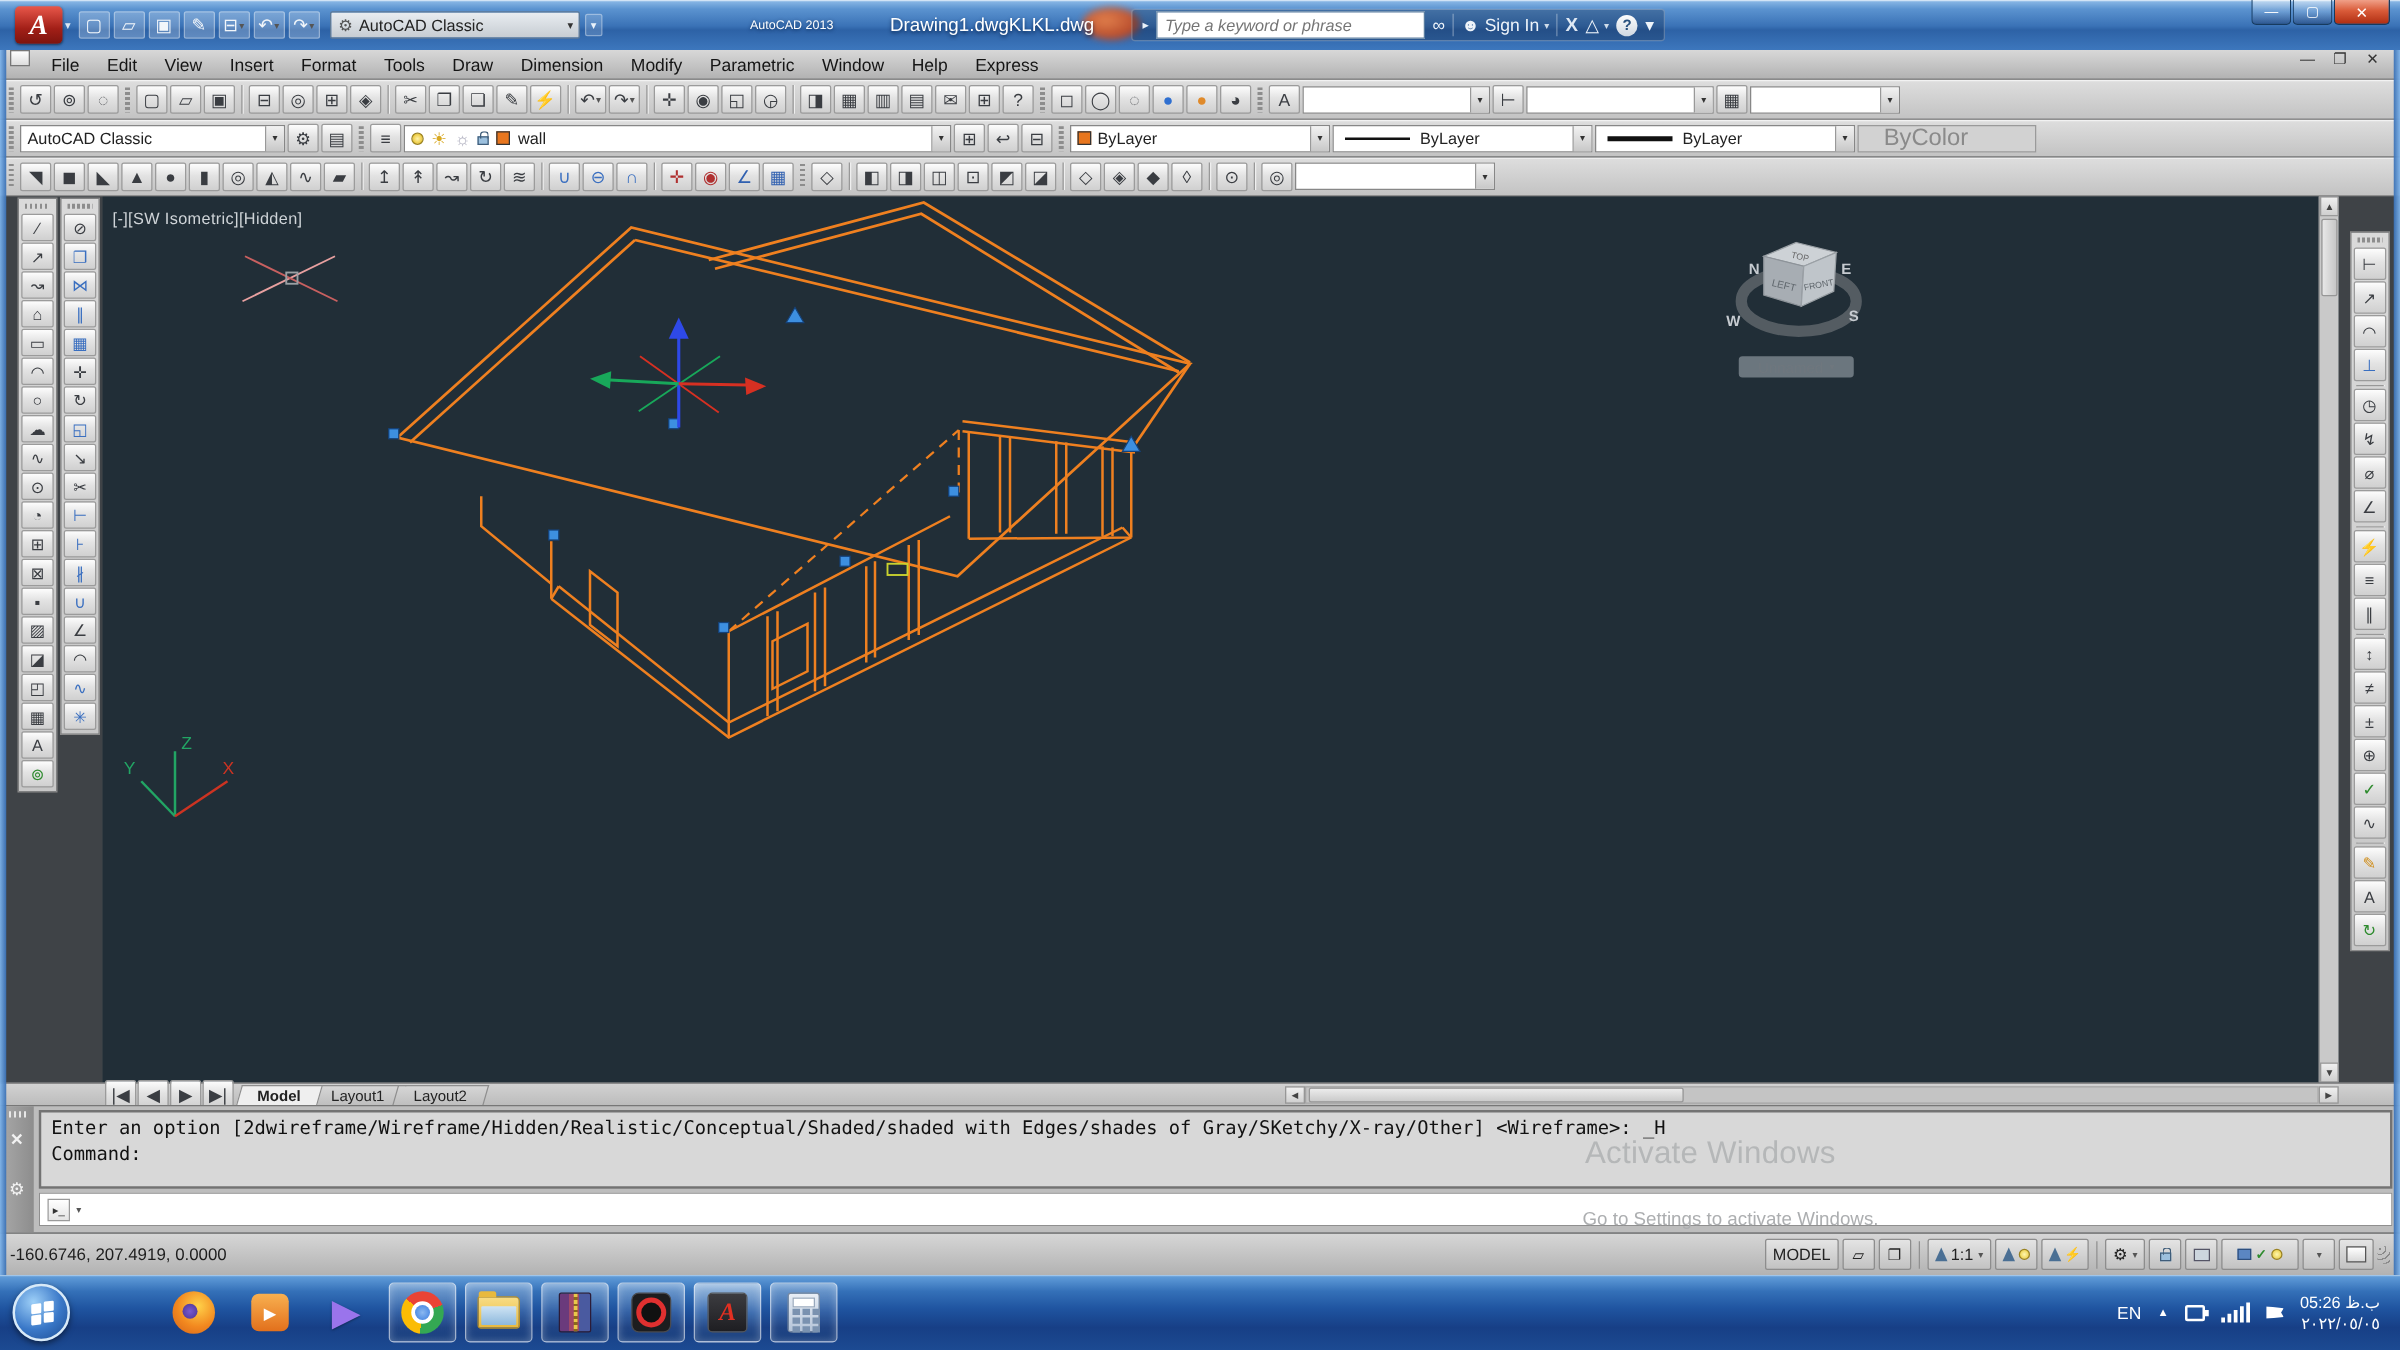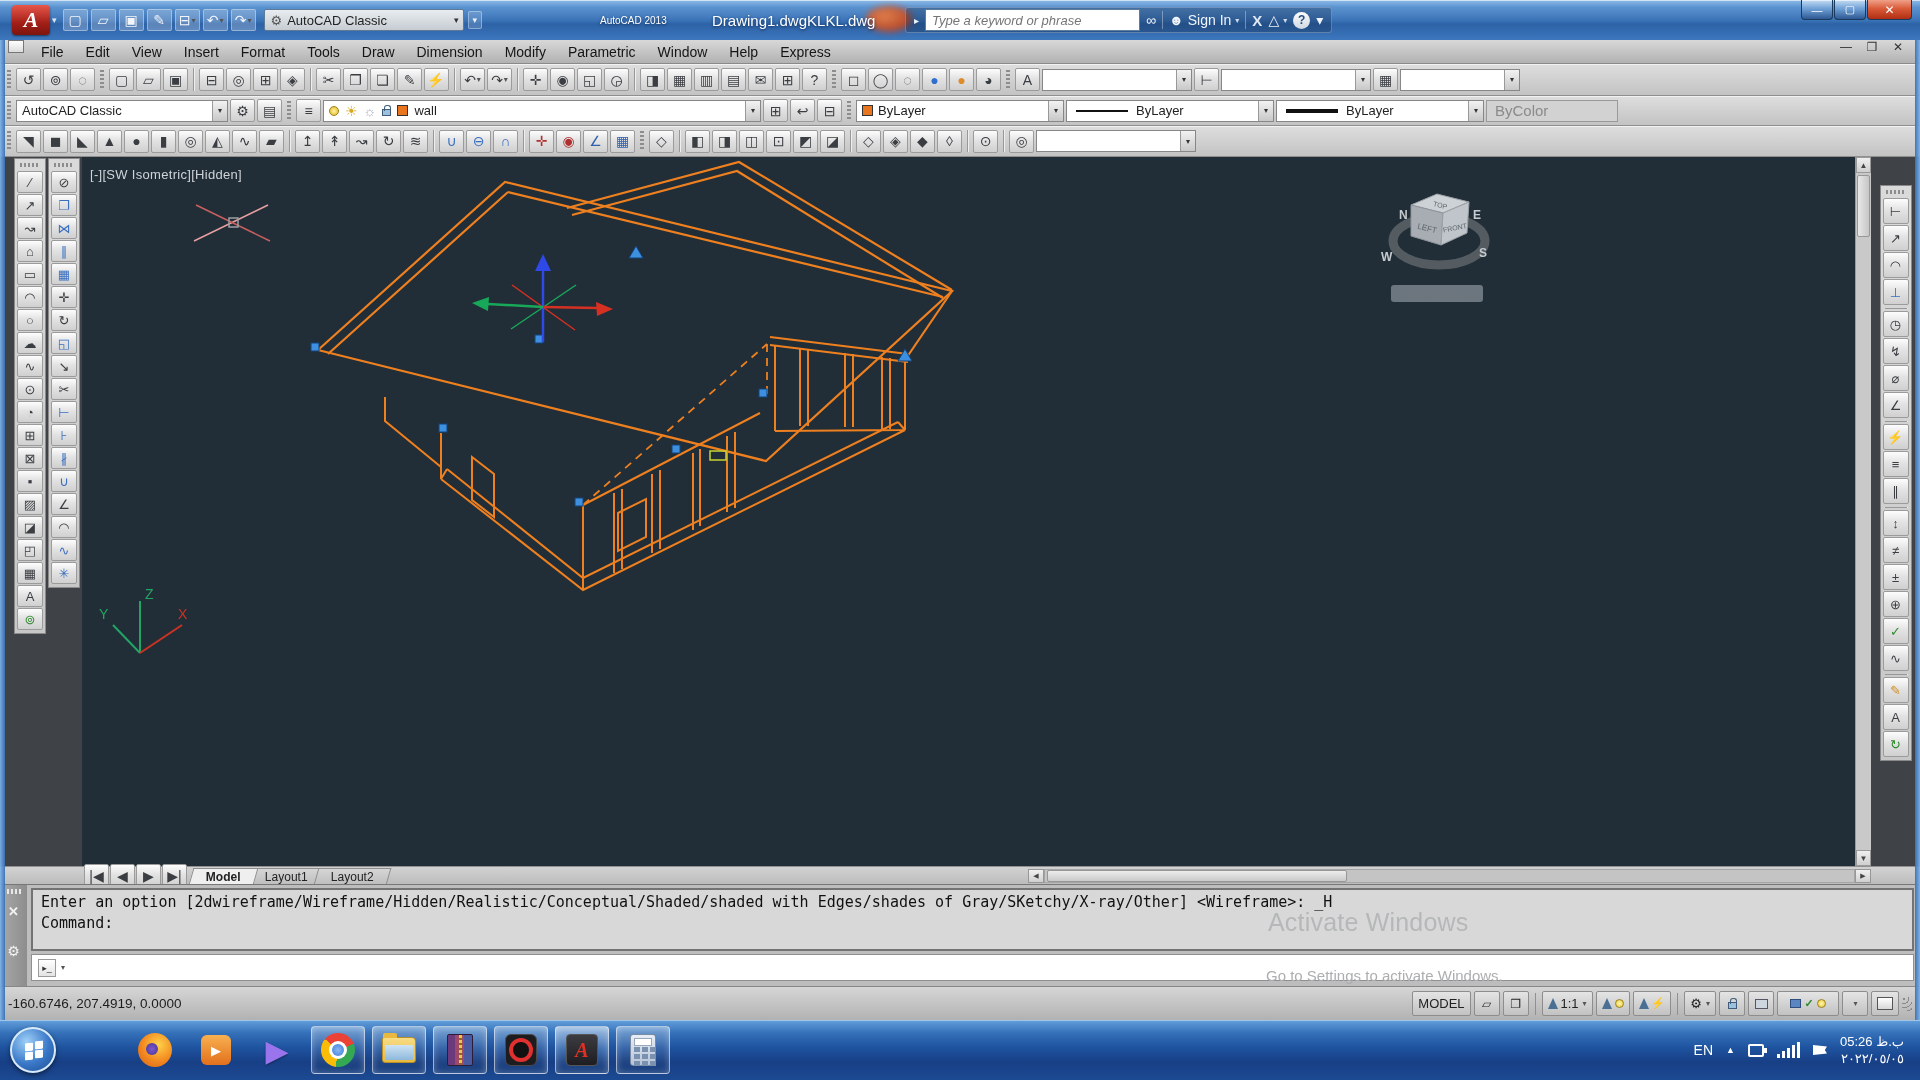--- a/index.html
+++ b/index.html
@@ -65,21 +65,21 @@
   .tsep{width:1px;align-self:stretch;margin:4px 3px;background:#989898;box-shadow:1px 0 0 #efefef}
   .tcombo{height:22px;background:#fff;border:1px solid #878787;display:flex;align-items:center;font-size:13px;padding-left:5px;justify-content:space-between;color:#222}
   .dda{width:15px;align-self:stretch;display:flex;align-items:center;justify-content:center;
     background:linear-gradient(#f2f2f2,#c8c8c8);border-left:1px solid #999;font-size:8px;color:#333;margin-left:4px}
   .swatch{width:11px;height:11px;background:#e8761e;border:1px solid #333;margin-right:5px}
   .lineglyph{width:52px;height:2px;background:#111;margin:0 8px 0 4px}
   .lineglyph.thick{height:4px}
   .bulb{width:10px;height:10px;border-radius:50%;background:radial-gradient(#fff3a8,#ecc93e 70%,#c9a62a);border:1px solid #9a8220}
   .plock{width:9px;height:7px;background:#9cc0de;border:1px solid #3f5d7a;position:relative;margin-top:4px}
   .plock:before{content:"";position:absolute;top:-5px;left:1px;width:5px;height:5px;border:1.5px solid #3f5d7a;border-bottom:none;border-radius:3px 3px 0 0}
-  .disabled-box{height:22px;width:132px;background:#d2d2d2;border:1px solid #9a9a9a;color:#8a8a8a;font-size:15px;display:flex;align-items:center;padding-left:8px}
+  .disabled-box{height:22px;width:143px;background:#d2d2d2;border:1px solid #9a9a9a;color:#8a8a8a;font-size:19px;display:flex;align-items:center;padding-left:20px}
 
   
   .workarea{position:absolute;top:157px;left:0;width:1920px;height:709px;background:#4b4f53}
   .ldock{position:absolute;left:0;top:0;bottom:0;width:82px;background:#3f4347;display:flex;align-items:flex-start;gap:2px;padding:1px 0 0 14px}
   .rdock{position:absolute;right:0;top:0;bottom:0;width:49px;background:#3f4347;display:flex;justify-content:center;align-items:flex-start;padding-top:28px}
   .vtb{width:32px;background:linear-gradient(#dadada,#c7c7c7);border:1px solid #8a8a8a;display:flex;flex-direction:column;align-items:center;padding:2px 0;height:auto}
   .vtb .tbtn{width:26px;height:22px;min-width:26px;margin-bottom:1px;font-size:13px}
   .vtb .tgrip{width:20px;height:4px;margin:2px 0 4px;background:repeating-linear-gradient(to right,#8d8d8d 0 2px,transparent 2px 4px)}
   .vtb .tsep{width:22px;height:1px;margin:2px 0;align-self:center}
   .vtb-r .tbtn{height:26px}

